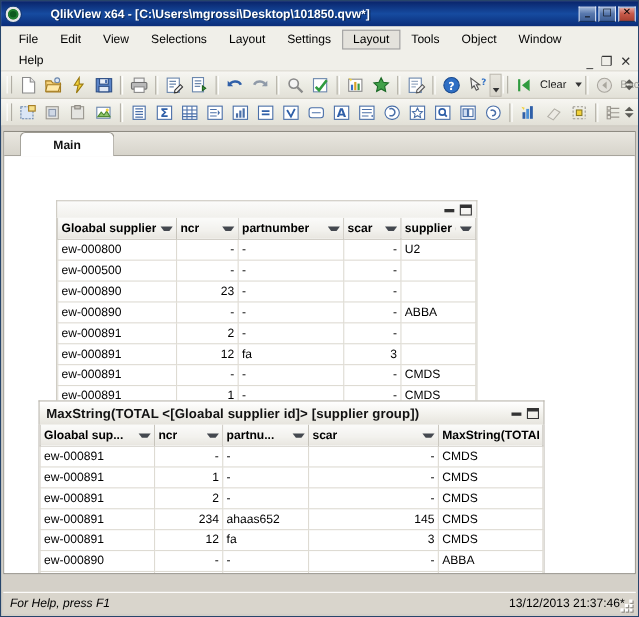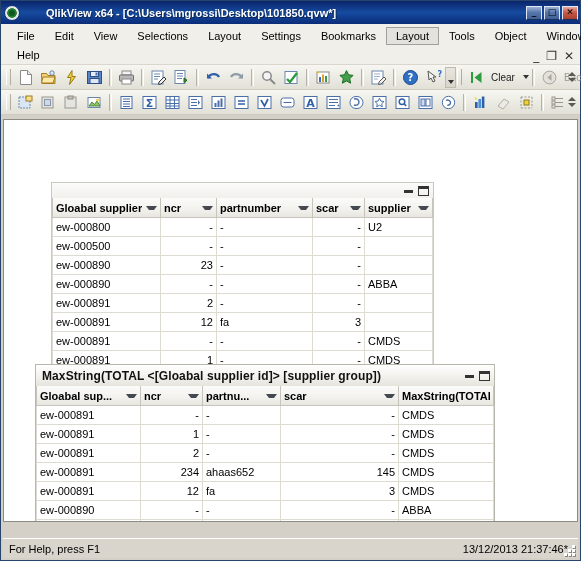--- a/index.html
+++ b/index.html
@@ -291,21 +291,21 @@
   .statusbar {
     position: absolute;
     left: 2px; right: 2px; bottom: 2px;
     height: 20px;
     background: #d9d5cc;
     border-top: 1px solid #ffffff;
     display: flex; align-items: center;
     box-sizing: border-box;
     font-size: 11px; color: #000;
   }
-  .sb-left { flex: 1 1 auto; padding-left: 6px; }
+  .sb-left { flex: 1 1 auto; padding-left: 6px; font-style: italic; }
   .sb-right {
     padding-right: 10px; text-align: right;
   }
   .sb-grip {
     position: absolute; right: 2px; bottom: 1px;
     width: 14px; height: 14px;
   }
   .sb-grip i {
     position:absolute; background:#fff; width:3px;height:3px;
     box-shadow: 1px 1px 0 #8a8780;
@@ -327,21 +327,20 @@
   </div>
 
   <div class="menubar">
     <div class="menurow">
       <div class="menu-item">File</div>
       <div class="menu-item">Edit</div>
       <div class="menu-item">View</div>
       <div class="menu-item">Selections</div>
       <div class="menu-item">Layout</div>
       <div class="menu-item">Settings</div>
-      <div class="menu-item">Bookmarks</div>
       <div class="menu-item active">Layout</div>
       <div class="menu-item">Tools</div>
       <div class="menu-item">Object</div>
       <div class="menu-item">Window</div>
     </div>
     <div class="menurow">
       <div class="menu-item">Help</div>
     </div>
     <div class="mdi-controls">
       <div>_</div>
@@ -670,20 +669,23 @@
     </div>
 
     <div class="tbend">
         <i></i>
         <i></i>
       </div>
   </div>
 
   <div class="sheetarea">
 
+    <div class="tabstrip">
+      <div class="tab">Main</div>
+    </div>
 
     <div class="canvas">
 
       <div class="qvobj" style="left:47px; top:40px; width:383px;">
         <div class="qv-caption plain">
           <div class="qv-capbtns">
             <div class="cap-min"></div>
             <div class="cap-max"></div>
           </div>
         </div>

